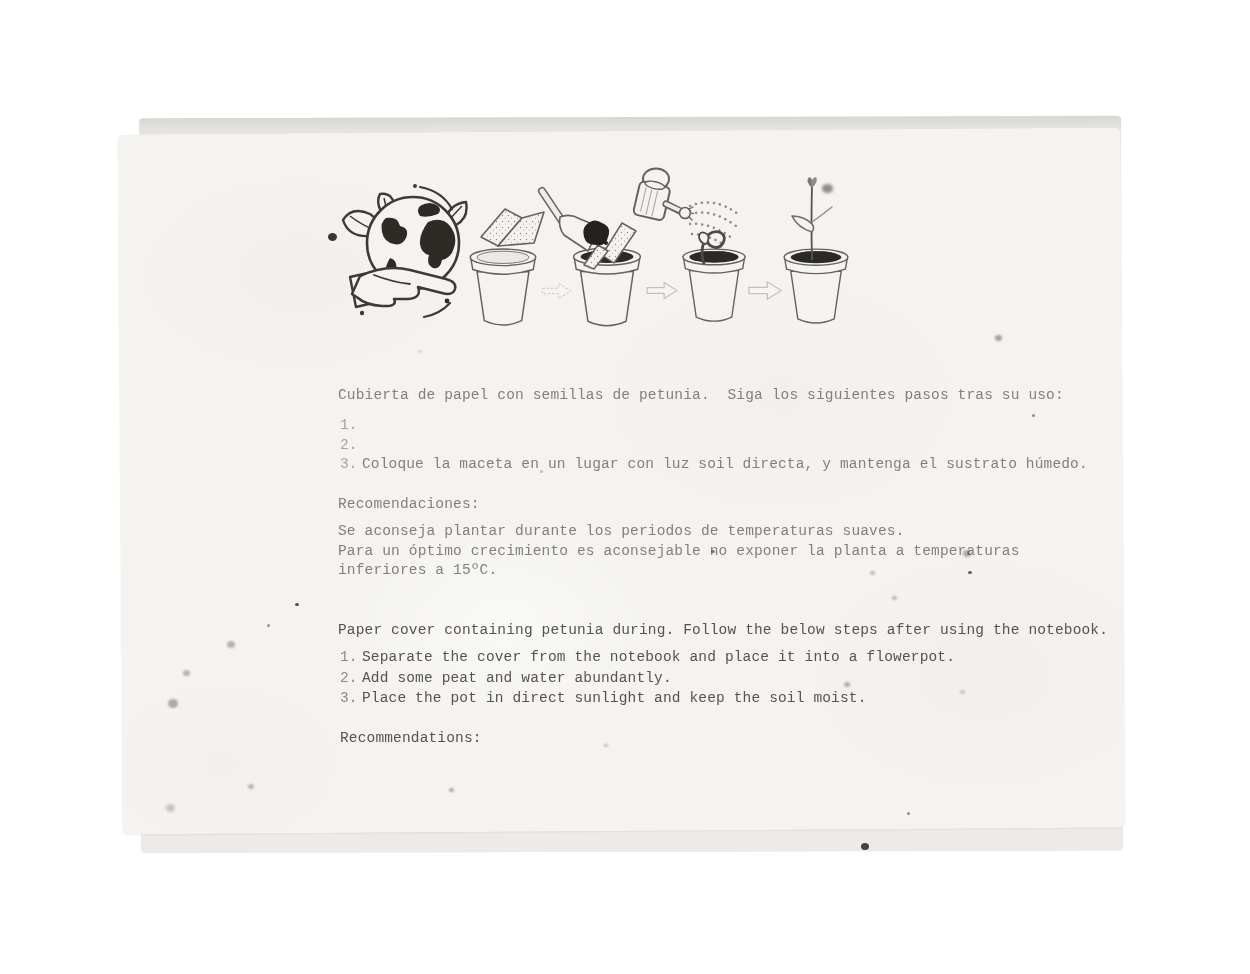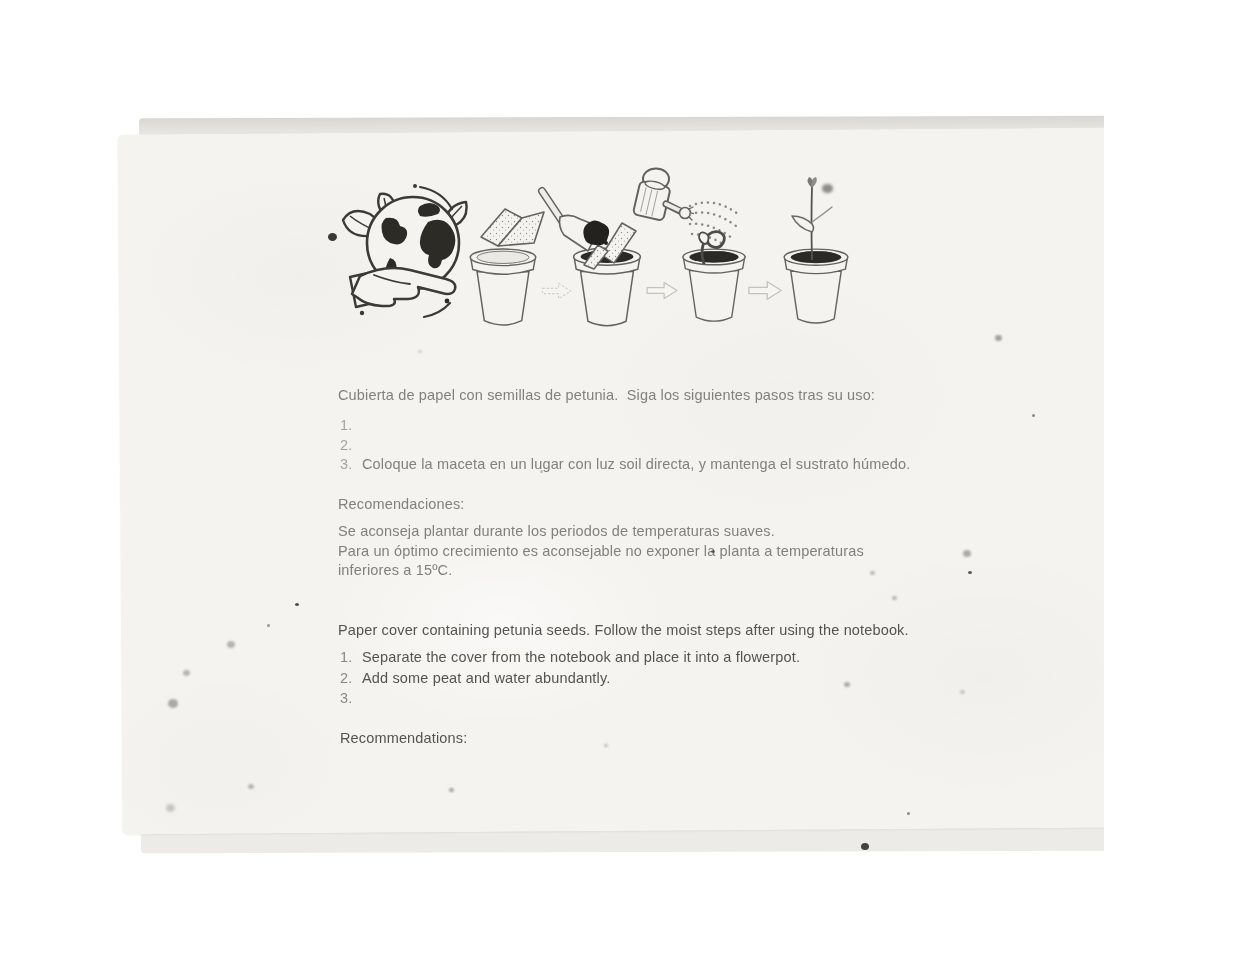--- a/index.html
+++ b/index.html
@@ -1,18 +1,18 @@
 <!DOCTYPE html>
 <html style="--background: #ffffff; --paper: #f4f3ef; --back-sheet: #eae9e5; --back-edge: #d8d7d3; --ink-spanish: #82807a; --ink-spanish-num: #a6a49d; --ink-english: #55534d; --ink-english-num: #8b8983; --line-art: #63625c; --soil: #2b2a26;"><head>
 <meta charset="utf-8">
 <style>
   html,body{margin:0;padding:0;background:#fff;}
-  .scene{position:relative;width:1104px;height:974px;overflow:hidden;
+  .scene{position:relative;width:1250px;height:974px;overflow:hidden;
          background:var(--background,#ffffff);
-         font-family:Liberation Sans, sans-serif;}
+         font-family:Liberation Mono, monospace;}
   .back-sheet{position:absolute;left:140px;top:117px;width:982px;height:735px;
          background:linear-gradient(180deg,var(--back-edge,#d8d7d3) 0px,#e4e3df 12px,var(--back-sheet,#eae9e5) 30px,#ecebe7 100%);
          transform:rotate(-0.15deg);border-radius:4px;}
   .paper{position:absolute;left:120px;top:131px;width:1003px;height:700px;
          background:var(--paper,#f4f3ef);
          background-image:
            radial-gradient(ellipse 260px 160px at 18% 20%, rgba(0,0,0,0.016), transparent 70%),
            radial-gradient(ellipse 300px 200px at 66% 38%, rgba(0,0,0,0.013), transparent 70%),
            radial-gradient(ellipse 240px 150px at 38% 70%, rgba(255,255,255,0.5), transparent 70%),
            radial-gradient(ellipse 280px 190px at 86% 78%, rgba(0,0,0,0.016), transparent 70%),
@@ -186,33 +186,34 @@
       <span class="n">3.</span>
       <span>Coloque la maceta en un lugar con luz soil directa, y mantenga el sustrato húmedo.</span>
     </div>
   </div>
 
   <div class="t es" style="left:338px;top:495px">Recomendaciones:</div>
   <div class="t es" style="left:338px;top:522px">Se aconseja plantar durante los periodos de temperaturas suaves.
 Para un óptimo crecimiento es aconsejable no exponer la planta a temperaturas
 inferiores a 15ºC.</div>
 
-  <div class="t en" style="left:338px;top:620px">Paper cover containing petunia seeds. Follow the moist steps after using the notebook.</div>
+  <div class="t en" style="left:338px;top:620px">Paper cover containing petunia during. Follow the below steps after using the notebook.</div>
 
   <div class="steps en en-steps" style="left:340px;top:648px">
     <div class="step t" style="position:static">
       <span class="n">1.</span>
       <span>Separate the cover from the notebook and place it into a flowerpot.</span>
     </div>
     <div class="step t" style="position:static">
       <span class="n">2.</span>
       <span>Add some peat and water abundantly.</span>
     </div>
     <div class="step t" style="position:static">
       <span class="n">3.</span>
+      <span>Place the pot in direct sunlight and keep the soil moist.</span>
     </div>
   </div>
 
   <div class="t en" style="left:340px;top:728px">Recommendations:</div>
 
   <div id="specks">
       <div class="speck" style="left: 328px; top: 233px; width: 9px; height: 8px; opacity: 0.9; filter: blur(0.3px);"></div>
       <div class="speck" style="left: 822px; top: 184px; width: 11px; height: 9px; opacity: 0.5; filter: blur(1.5px);"></div>
       <div class="speck" style="left: 295px; top: 603px; width: 4px; height: 3px; opacity: 0.8; filter: blur(0.2px);"></div>
       <div class="speck" style="left: 267px; top: 624px; width: 3px; height: 3px; opacity: 0.45; filter: blur(0.3px);"></div>

